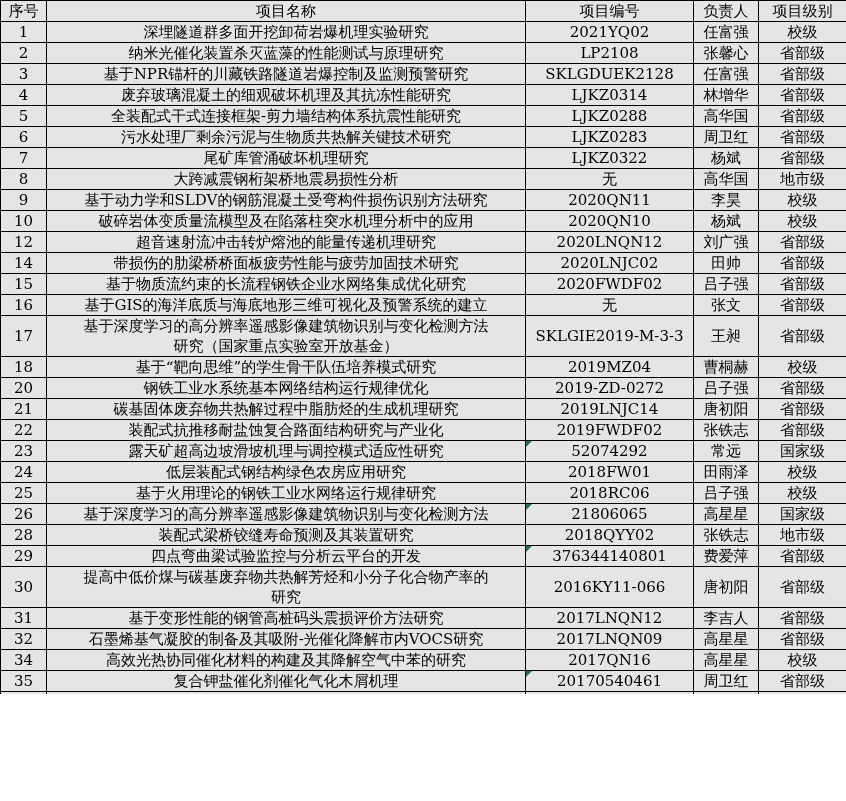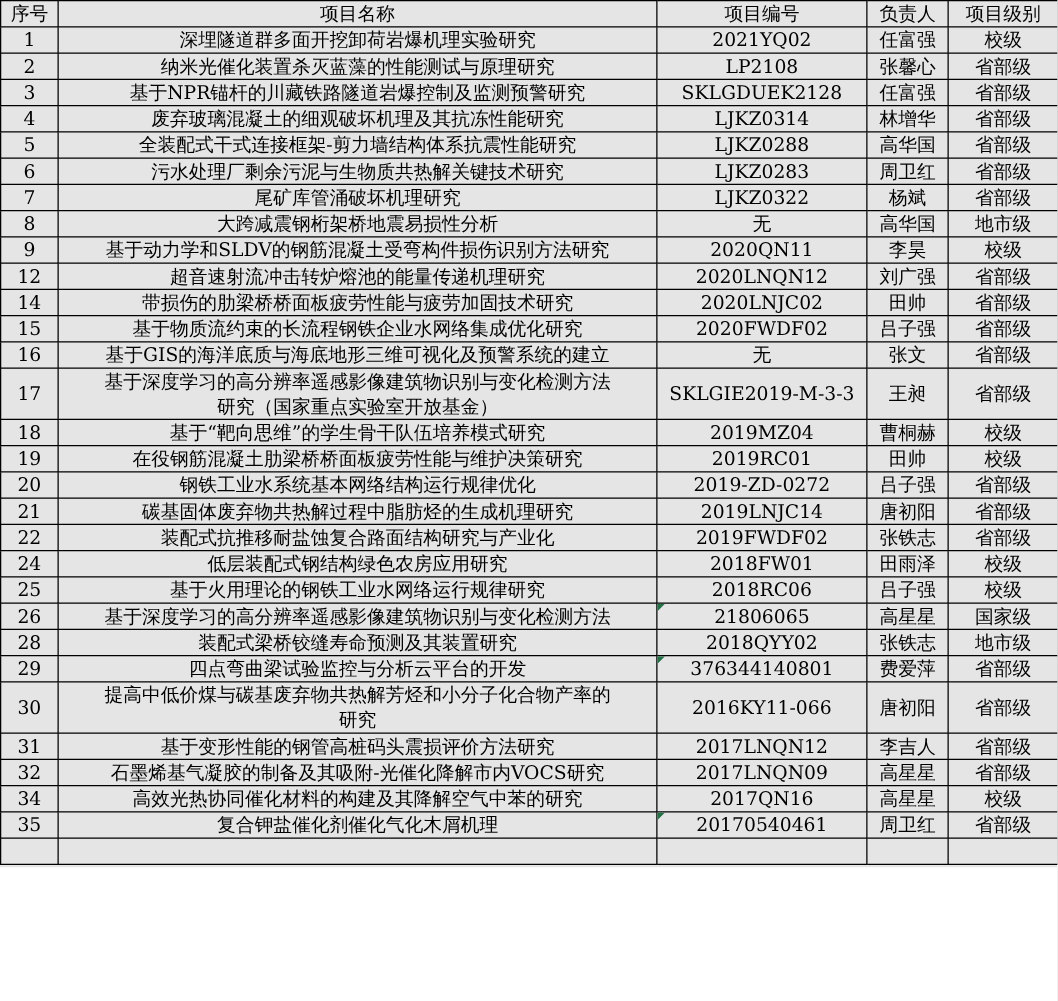--- a/index.html
+++ b/index.html
@@ -115,20 +115,27 @@
           <td><span>地市级</span></td>
         </tr>
         <tr>
           <td><span>9</span></td>
           <td class="name"><span>基于动力学和SLDV的钢筋混凝土受弯构件损伤识别方法研究</span></td>
           <td><span>2020QN11</span></td>
           <td><span>李昊</span></td>
           <td><span>校级</span></td>
         </tr>
         <tr>
+          <td><span>10</span></td>
+          <td class="name"><span>破碎岩体变质量流模型及在陷落柱突水机理分析中的应用</span></td>
+          <td><span>2020QN10</span></td>
+          <td><span>杨斌</span></td>
+          <td><span>校级</span></td>
+        </tr>
+        <tr>
           <td><span>12</span></td>
           <td class="name"><span>超音速射流冲击转炉熔池的能量传递机理研究</span></td>
           <td><span>2020LNQN12</span></td>
           <td><span>刘广强</span></td>
           <td><span>省部级</span></td>
         </tr>
         <tr>
           <td><span>14</span></td>
           <td class="name"><span>带损伤的肋梁桥桥面板疲劳性能与疲劳加固技术研究</span></td>
           <td><span>2020LNJC02</span></td>
@@ -158,46 +165,46 @@
           <td><span>省部级</span></td>
         </tr>
         <tr>
           <td><span>18</span></td>
           <td class="name"><span>基于“靶向思维”的学生骨干队伍培养模式研究</span></td>
           <td><span>2019MZ04</span></td>
           <td><span>曹桐赫</span></td>
           <td><span>校级</span></td>
         </tr>
         <tr>
-          <td><span>19</span></td>
-          <td class="name"><span>在役钢筋混凝土肋梁桥桥面板疲劳性能与维护决策研究</span></td>
-          <td><span>2019RC01</span></td>
-          <td><span>田帅</span></td>
-          <td><span>校级</span></td>
-        </tr>
-        <tr>
           <td><span>20</span></td>
           <td class="name"><span>钢铁工业水系统基本网络结构运行规律优化</span></td>
           <td><span>2019-ZD-0272</span></td>
           <td><span>吕子强</span></td>
           <td><span>省部级</span></td>
         </tr>
         <tr>
           <td><span>21</span></td>
           <td class="name"><span>碳基固体废弃物共热解过程中脂肪烃的生成机理研究</span></td>
           <td><span>2019LNJC14</span></td>
           <td><span>唐初阳</span></td>
           <td><span>省部级</span></td>
         </tr>
         <tr>
           <td><span>22</span></td>
           <td class="name"><span>装配式抗推移耐盐蚀复合路面结构研究与产业化</span></td>
           <td><span>2019FWDF02</span></td>
           <td><span>张铁志</span></td>
           <td><span>省部级</span></td>
+        </tr>
+        <tr>
+          <td><span>23</span></td>
+          <td class="name"><span>露天矿超高边坡滑坡机理与调控模式适应性研究</span></td>
+          <td><span class="tri"></span><span>52074292</span></td>
+          <td><span>常远</span></td>
+          <td><span>国家级</span></td>
         </tr>
         <tr>
           <td><span>24</span></td>
           <td class="name"><span>低层装配式钢结构绿色农房应用研究</span></td>
           <td><span>2018FW01</span></td>
           <td><span>田雨泽</span></td>
           <td><span>校级</span></td>
         </tr>
         <tr>
           <td><span>25</span></td>

